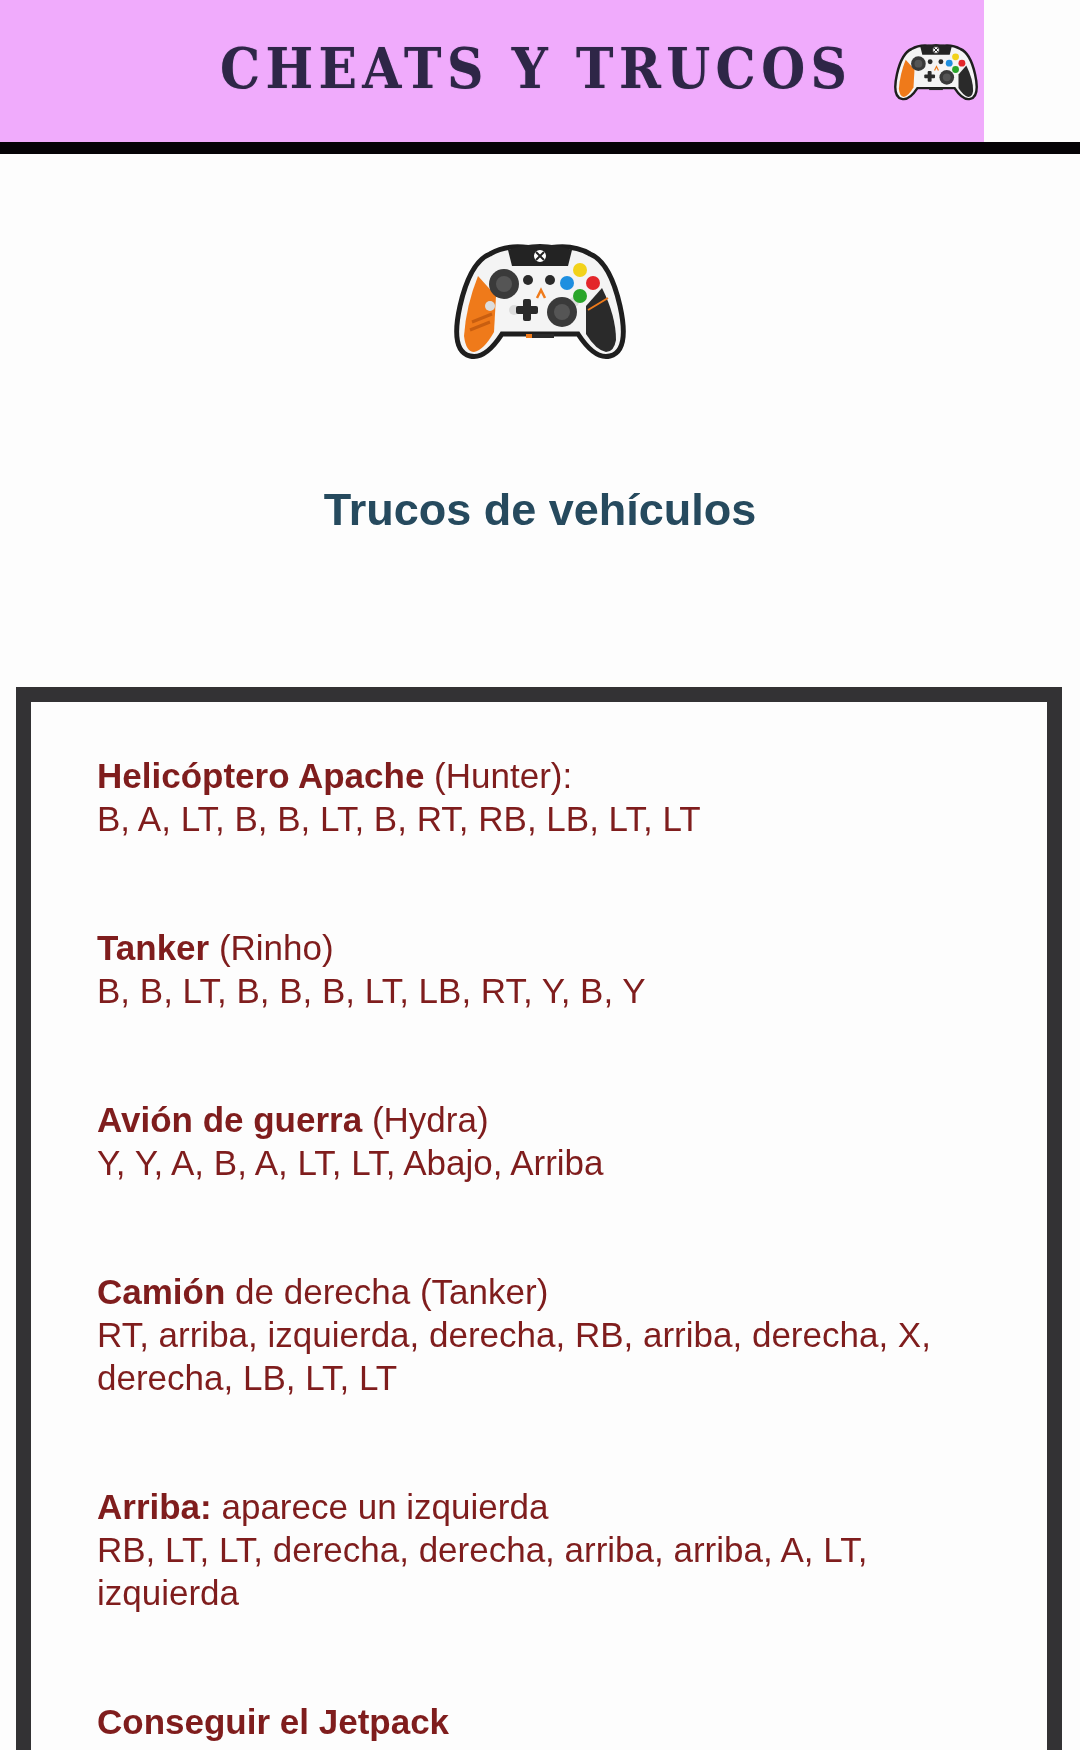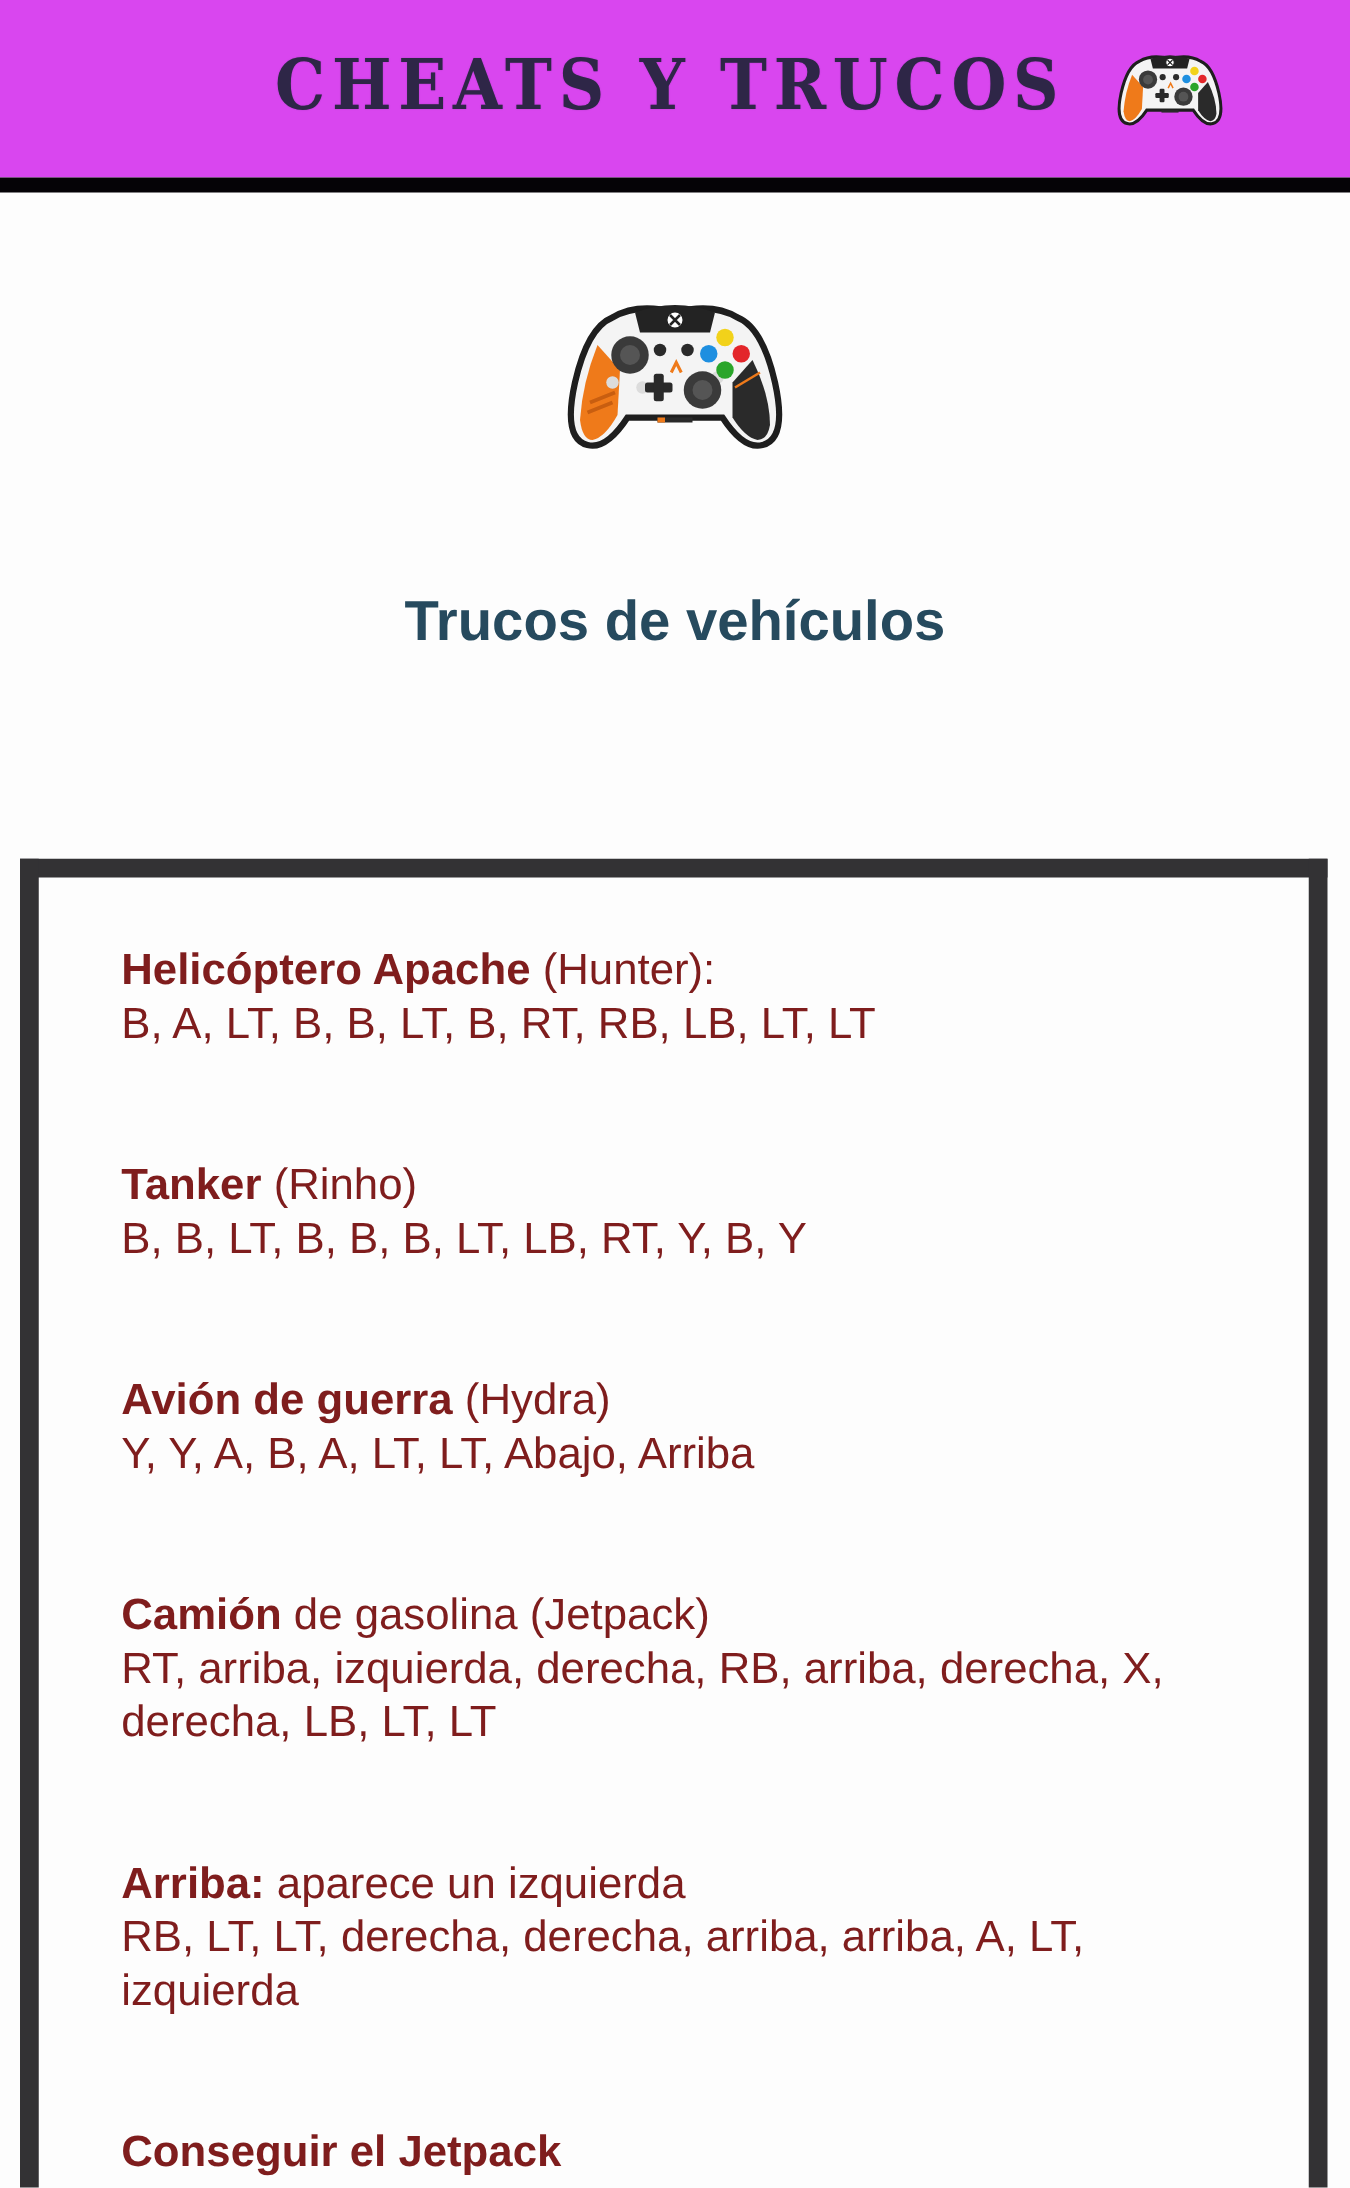--- a/index.html
+++ b/index.html
@@ -11,23 +11,23 @@
       width: 1080px;
       height: 1750px;
       overflow: hidden;
       position: relative;
       font-family: "Liberation Sans", "DejaVu Sans", sans-serif;
       color: #333234;
     }
     .header {
       position: absolute;
       left: 0; top: 0;
-      width: 1080px;
+      width: 984px;
       height: 142px;
-      background: #d946ef;
+      background: #f0abfc;
     }
     .site-title {
       position: absolute;
       left: 220px;
       top: 36px;
       width: 620px;
       height: 64px;
       font-family: "DejaVu Serif", "Liberation Serif", serif;
       font-weight: bold;
       font-size: 56px;
@@ -57,21 +57,21 @@
     .hero-logo {
       position: absolute;
       left: 450px;
       top: 236px;
       width: 180px;
       height: 126px;
     }
     .section-title {
       position: absolute;
       left: 0;
-      top: 470px;
+      top: 483px;
       width: 1080px;
       text-align: center;
       font-family: "Liberation Sans", sans-serif;
       font-weight: bold;
       font-size: 45px;
       line-height: 54px;
       color: #264a5e;
     }
     .cheats-box {
       position: absolute;
@@ -181,21 +181,21 @@
     </li>
     <li class="cheat-item">
       <span class="cheat-name">Tanker</span><span> (Rinho)</span>
       <span class="cheat-sequence">B, B, LT, B, B, B, LT, LB, RT, Y, B, Y</span>
     </li>
     <li class="cheat-item">
       <span class="cheat-name">Avión de guerra</span><span> (Hydra)</span>
       <span class="cheat-sequence">Y, Y, A, B, A, LT, LT, Abajo, Arriba</span>
     </li>
     <li class="cheat-item">
-      <span class="cheat-name">Camión</span><span> de gasolina (Jetpack)</span>
+      <span class="cheat-name">Camión</span><span> de derecha (Tanker)</span>
       <span class="cheat-sequence">RT, arriba, izquierda, derecha, RB, arriba, derecha, X, derecha, LB, LT, LT</span>
     </li>
     <li class="cheat-item">
       <span class="cheat-name">Arriba:</span><span> aparece un izquierda</span>
       <span class="cheat-sequence">RB, LT, LT, derecha, derecha, arriba, arriba, A, LT, izquierda</span>
     </li>
     <li class="cheat-item clipped">
       <span class="cheat-name">Conseguir el Jetpack</span><span></span>
       <span class="cheat-sequence"></span>
     </li>

